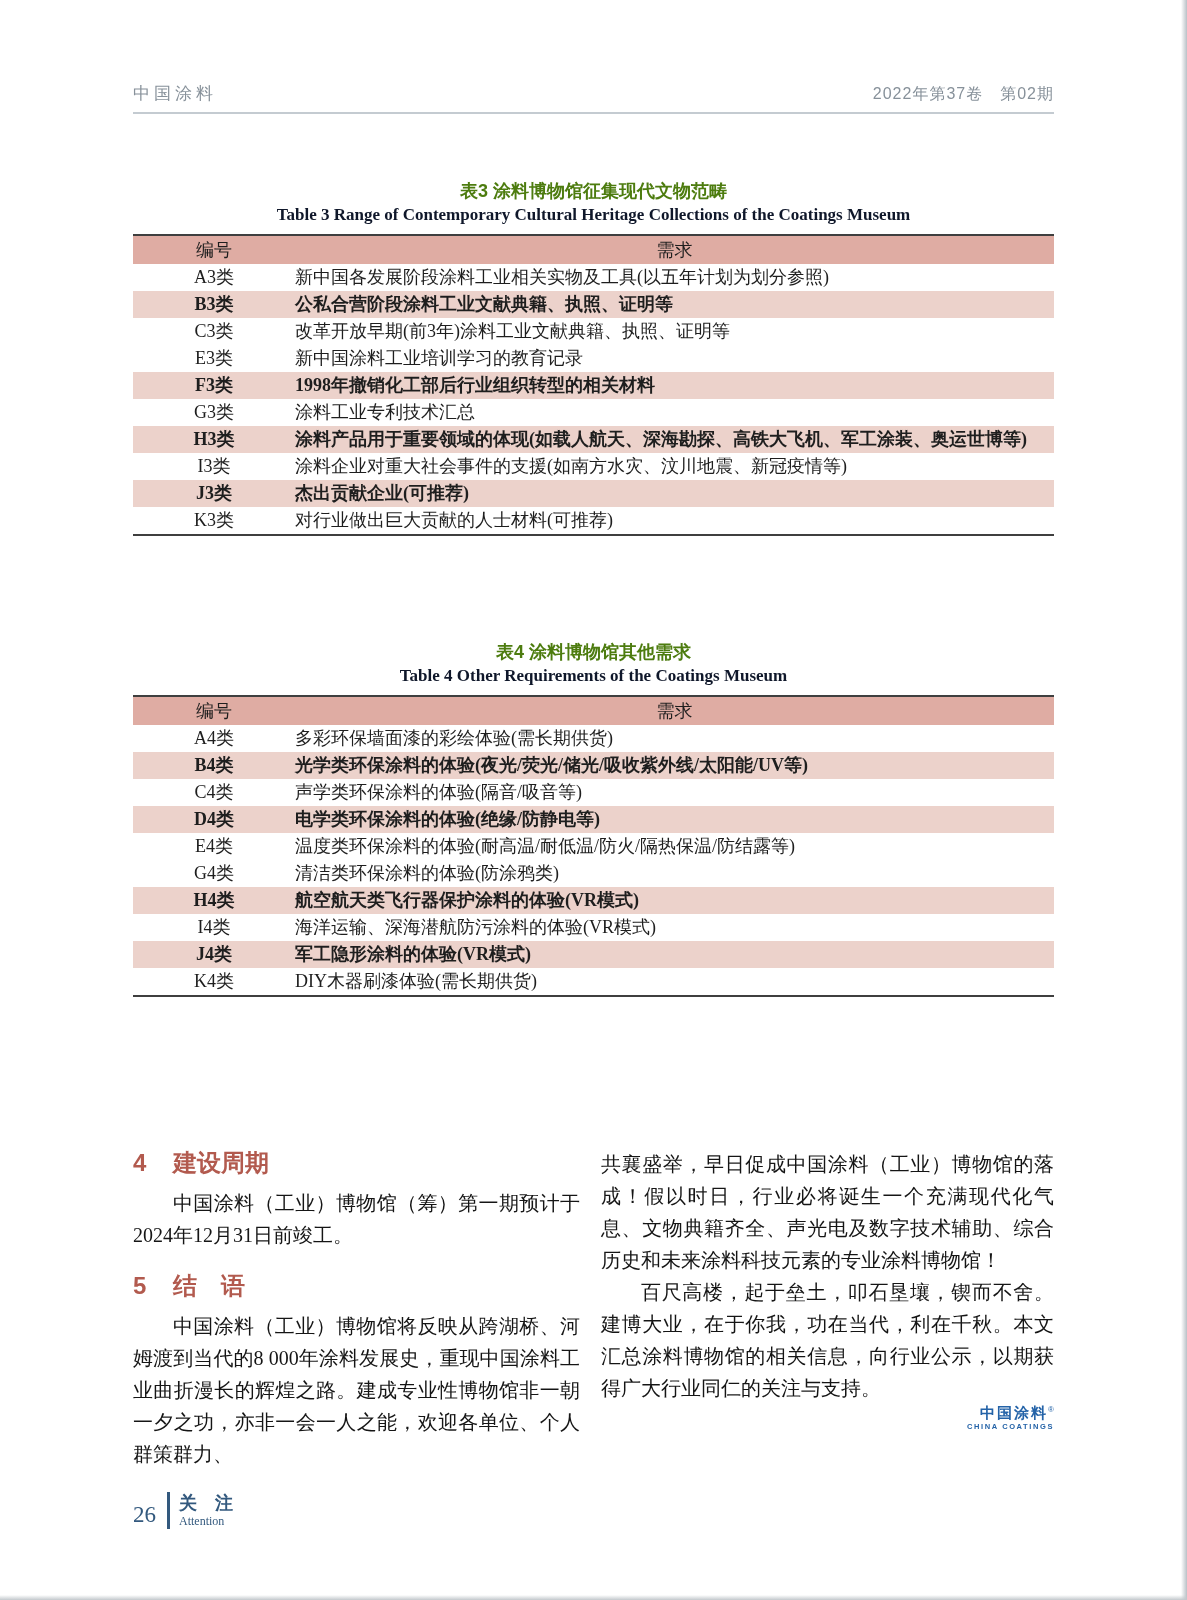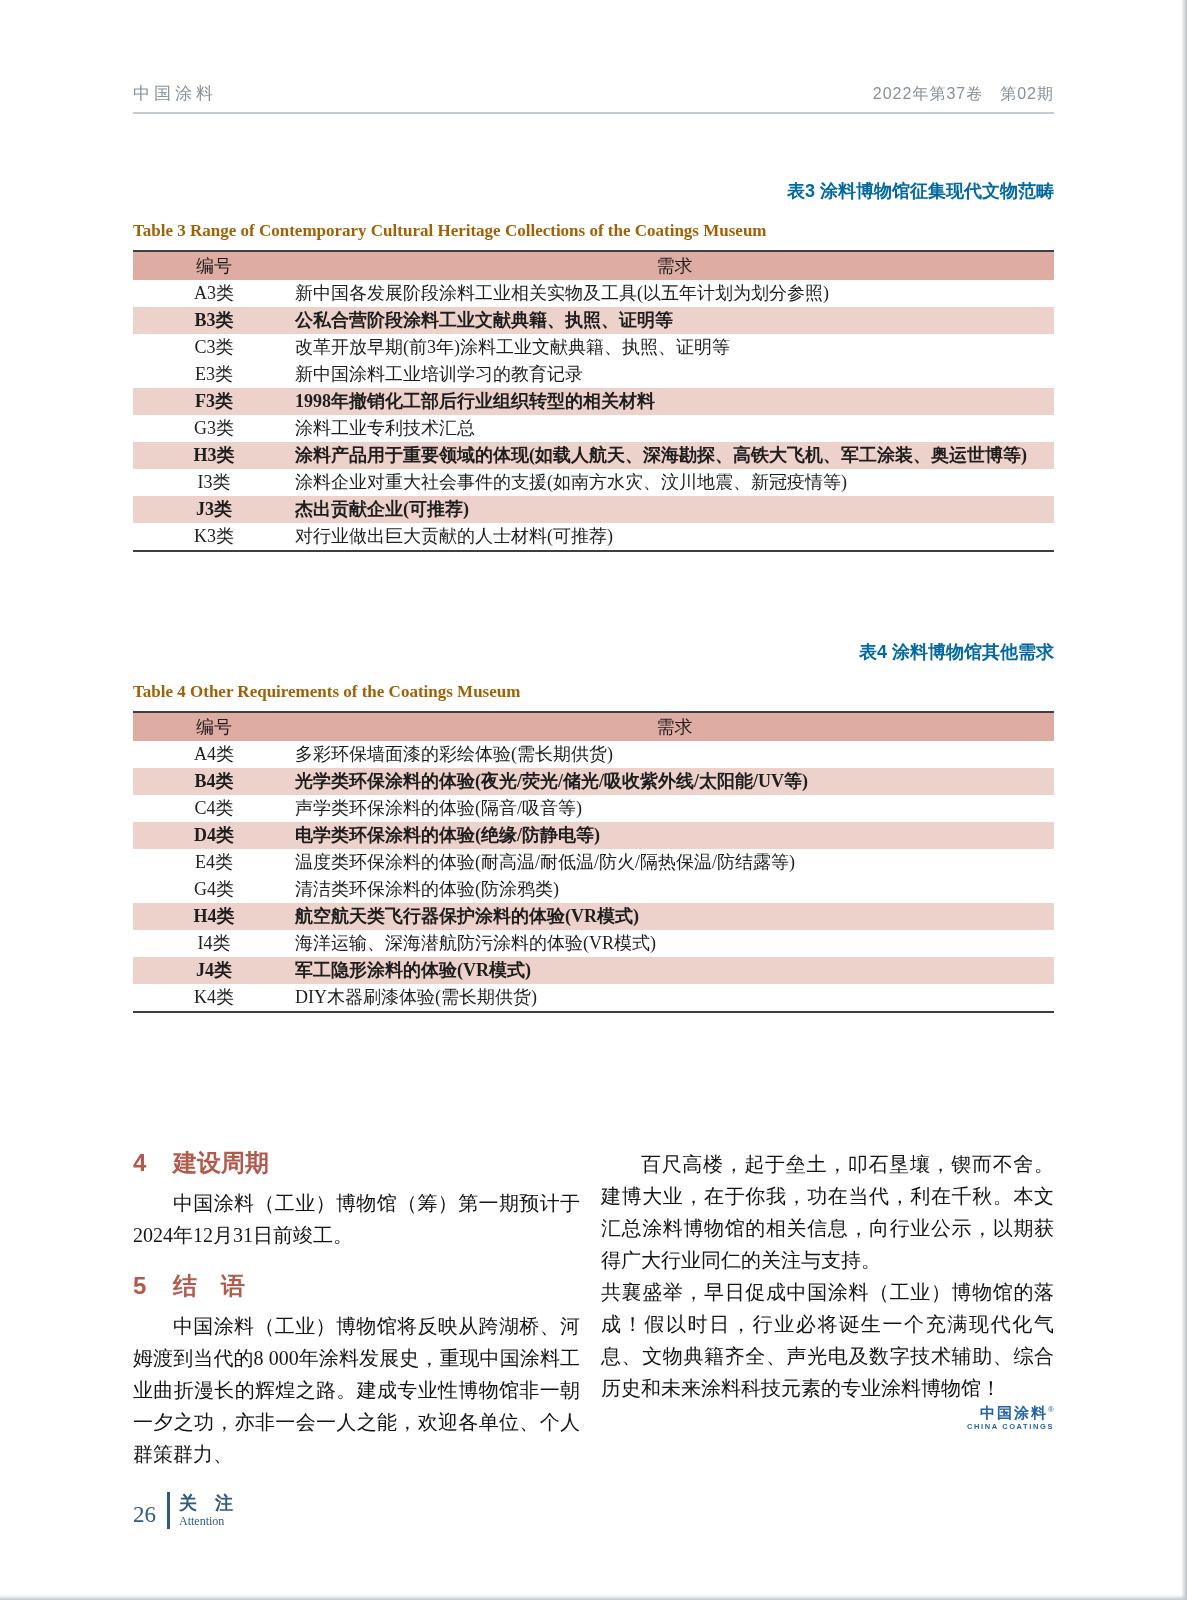--- a/index.html
+++ b/index.html
@@ -18,26 +18,26 @@
     font-family:"Liberation Sans","DejaVu Sans",sans-serif;
   }
   .journal-name { font-size:17px; letter-spacing:4px; }
   .issue-info  { font-size:16px; letter-spacing:1px; }
 
   
   .table-block { position:absolute; left:133px; width:921px; }
   #table3-block { top:180px; }
   #table4-block { top:641px; }
   .table-title-zh {
-    text-align:right; font-family:"Liberation Sans","DejaVu Sans",sans-serif;
-    font-weight:bold; font-size:18px; line-height:22px; color:#0369a1;
+    text-align:center; font-family:"Liberation Sans","DejaVu Sans",sans-serif;
+    font-weight:bold; font-size:18px; line-height:22px; color:#4d7c0f;
   }
   .table-title-en {
-    font-weight:bold; font-size:17px; line-height:21px;
-    margin-top:18px; color:#a16207;
+    text-align:center; font-weight:bold; font-size:17px; line-height:21px;
+    margin-top:2px; color:#0f172a;
   }
   table.data-table {
     width:100%; border-collapse:collapse; margin-top:9px;
     border-top:2px solid #3f3f3f; border-bottom:2px solid #3f3f3f;
     font-size:18px;
   }
   table.data-table th {
     background:var(--table-header-bg,#dfaca3); font-weight:normal;
     height:28px; line-height:28px; text-align:center;
   }
@@ -217,22 +217,22 @@
     <p class="body-para indent">中国涂料（工业）博物馆（筹）第一期预计于2024年12月31日前竣工。</p>
 
     <div class="section-heading heading-conclusion">
       <span class="num">5</span>
       <span>结　语</span>
     </div>
     <p class="body-para indent">中国涂料（工业）博物馆将反映从跨湖桥、河姆渡到当代的8 000年涂料发展史，重现中国涂料工业曲折漫长的辉煌之路。建成专业性博物馆非一朝一夕之功，亦非一会一人之能，欢迎各单位、个人群策群力、</p>
   </div>
 
   <div class="col-right">
+    <p class="body-para">共襄盛举，早日促成中国涂料（工业）博物馆的落成！假以时日，行业必将诞生一个充满现代化气息、文物典籍齐全、声光电及数字技术辅助、综合历史和未来涂料科技元素的专业涂料博物馆！</p>
     <p class="body-para indent">百尺高楼，起于垒土，叩石垦壤，锲而不舍。建博大业，在于你我，功在当代，利在千秋。本文汇总涂料博物馆的相关信息，向行业公示，以期获得广大行业同仁的关注与支持。</p>
-    <p class="body-para">共襄盛举，早日促成中国涂料（工业）博物馆的落成！假以时日，行业必将诞生一个充满现代化气息、文物典籍齐全、声光电及数字技术辅助、综合历史和未来涂料科技元素的专业涂料博物馆！</p>
     <div class="brand-logo">
       <div>
         <span class="logo-zh">中国涂料</span><span class="logo-mark">®</span>
       </div>
       <div class="logo-en">CHINA COATINGS</div>
     </div>
   </div>
 
   <div class="page-footer">
     <span class="page-num">26</span>

